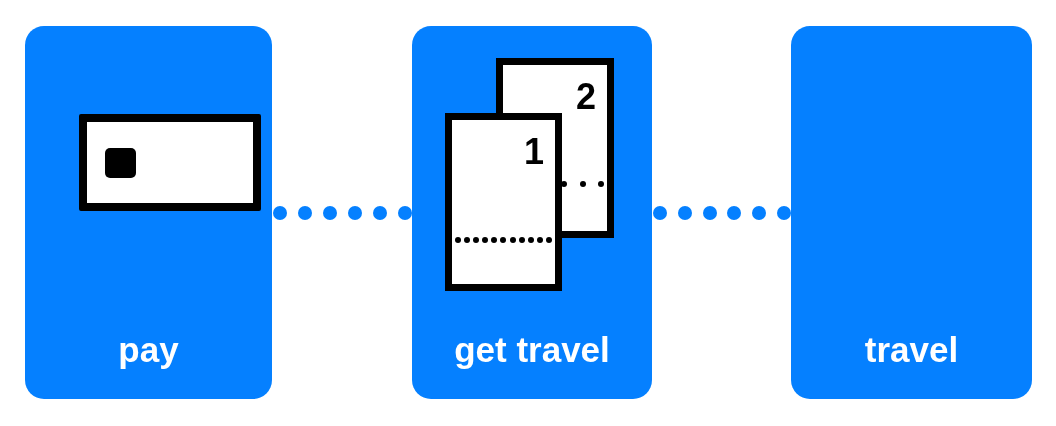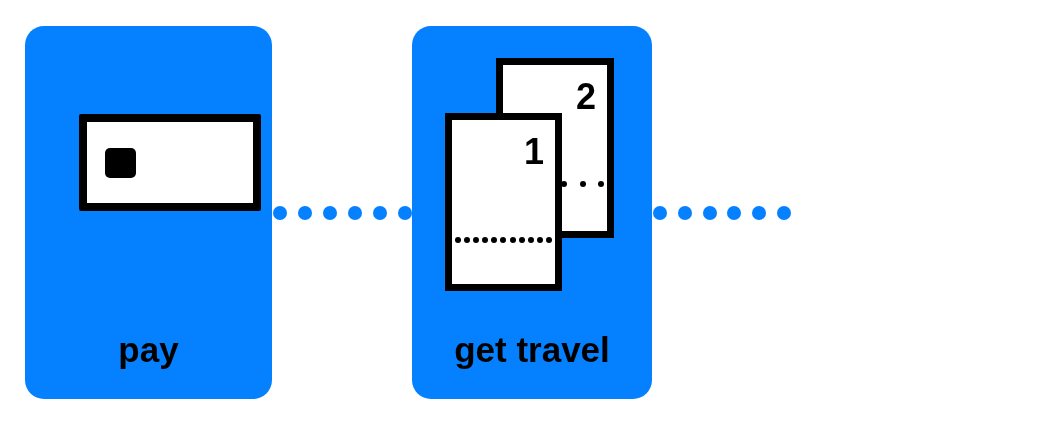--- a/index.html
+++ b/index.html
@@ -31,21 +31,21 @@
   #panel-pay    { left: 25px;  width: 247px; }
   #panel-ticket { left: 412px; width: 240px; }
   #panel-travel { left: 791px; width: 241px; }
 
   .panel-label {
     position: absolute;
     left: 0;
     right: 0;
     top: 306px;
     text-align: center;
-    color: #000000;
+    color: #ffffff;
     font-size: 35px;
     font-weight: bold;
     letter-spacing: 0px;
     line-height: 1;
     font-family: "Liberation Sans", sans-serif;
   }
 
   
   .connector {
     position: absolute;
@@ -196,14 +196,18 @@
 
   <div class="connector" id="connector-2">
     <span class="dot"></span>
     <span class="dot"></span>
     <span class="dot"></span>
     <span class="dot"></span>
     <span class="dot"></span>
     <span class="dot"></span>
   </div>
 
+  <div class="panel" id="panel-travel">
+
+    <div class="panel-label">travel</div>
+  </div>
 
 </div>
 
 </body></html>

